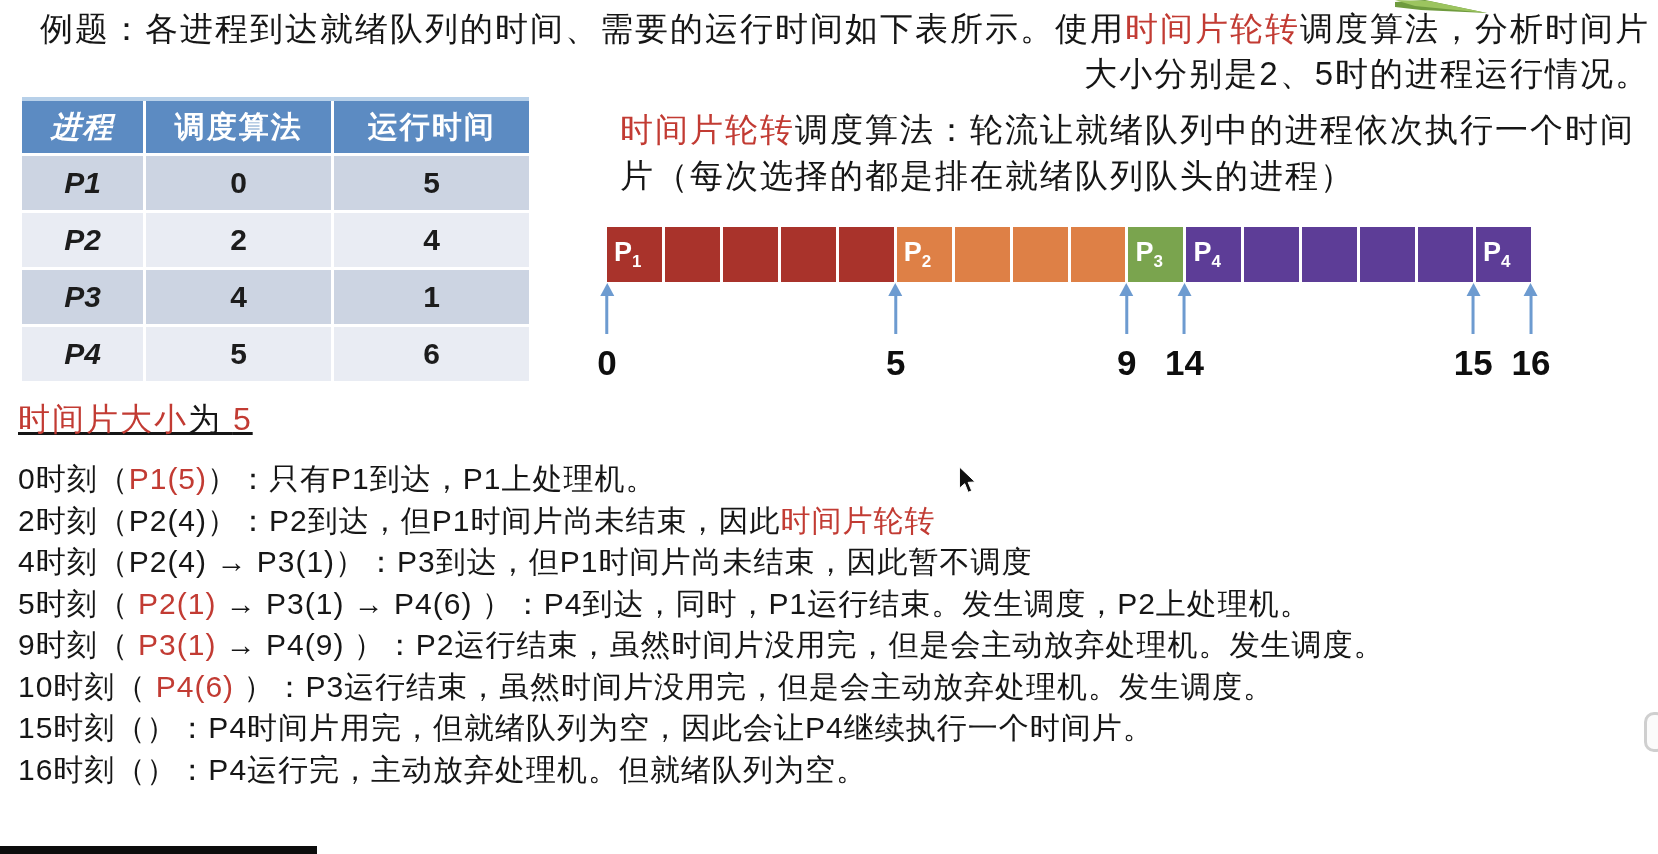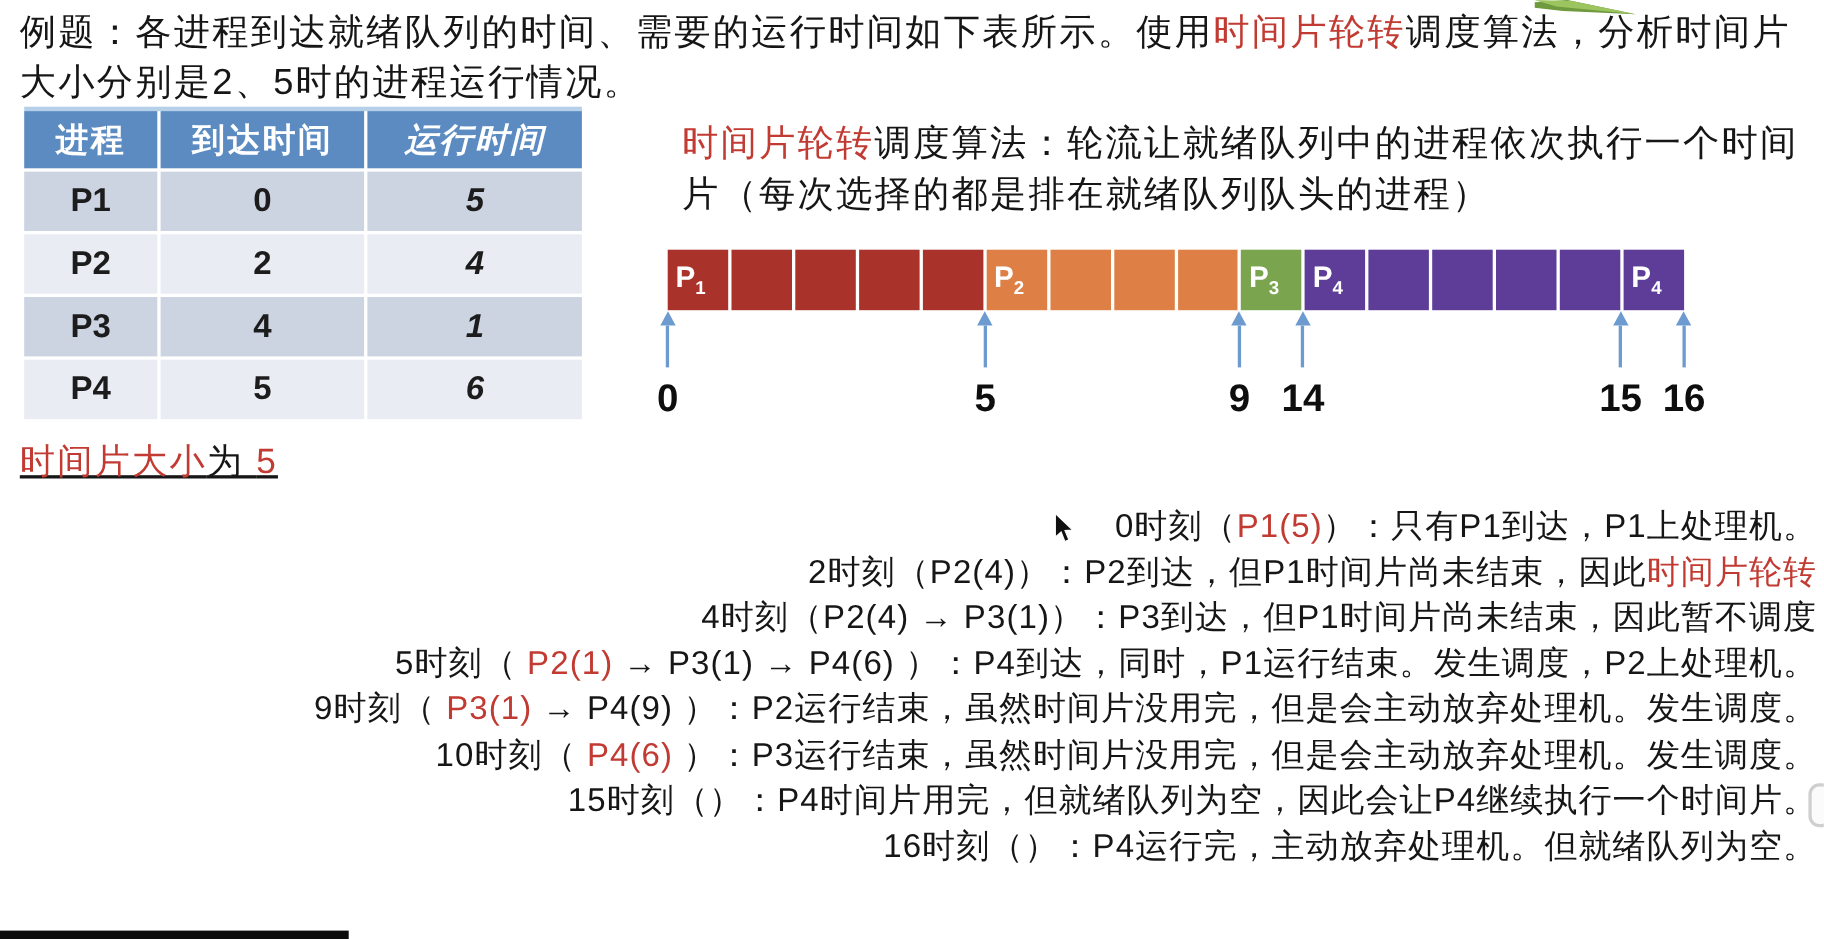--- a/index.html
+++ b/index.html
@@ -15,21 +15,21 @@
   body{
     font-family:"Liberation Sans","DejaVu Sans",sans-serif;
     background:#ffffff;color:var(--ink);
   }
   .slide{position:relative;width:1658px;height:854px;background:#fff;overflow:hidden;}
   .red{color:var(--red);}
 
   
   .title{
     position:absolute;left:18px;top:6px;width:1632px;
-    font-size:33px;line-height:45px;letter-spacing:2px;color:var(--ink);
+    font-size:33px;line-height:45px;letter-spacing:2px;color:var(--ink);text-align:right;
   }
 
   
   .leaf{position:absolute;left:1395px;top:0;width:95px;height:16px;}
 
   
   .ptable{
     position:absolute;left:22px;top:97px;width:507px;
     border-top:4px solid #b7d0e9;
   }
@@ -39,21 +39,21 @@
     display:flex;align-items:center;justify-content:center;
     font-size:30px;font-weight:700;letter-spacing:2px;
   }
   .tr{display:flex;gap:3px;margin-top:3px;}
   .td{
     height:54px;display:flex;align-items:center;justify-content:center;
     font-size:30px;font-weight:600;color:#1c1c1c;
   }
   .dark  .td{background:var(--row-dark);}
   .light .td{background:var(--row-light);}
-  .c0{width:128px;} .c1{width:196px;} .c2{width:206px;font-style:italic;}
+  .c0{width:128px;font-style:italic;} .c1{width:196px;} .c2{width:206px;}
 
   
   .algo{
     position:absolute;left:620px;top:110px;width:1030px;
     font-size:33px;line-height:46px;letter-spacing:2px;font-family:Liberation Mono, monospace;
   }
 
   
   .gantt-bar{
     position:absolute;left:607px;top:227px;width:924px;height:55px;
@@ -77,21 +77,21 @@
     border-left:7px solid transparent;border-right:7px solid transparent;
     border-bottom:13px solid var(--arrow);
   }
   .tick-stem{width:3px;height:38px;background:var(--arrow);}
   .tick-num{margin-top:9px;font-size:35px;font-weight:600;color:#0e0e0e;}
 
   
   .slice{position:absolute;left:18px;top:398px;font-size:32px;letter-spacing:2px;text-decoration:underline;}
 
   
-  .events{position:absolute;left:18px;top:458px;width:1634px;text-align:right;}
+  .events{position:absolute;left:18px;top:458px;width:1634px;}
   .event-line{font-size:30px;line-height:41.5px;letter-spacing:1px;white-space:nowrap;}
 
   
   .cursor{position:absolute;left:958px;top:466px;width:20px;height:29px;}
 
   
   .bottom-bar{position:absolute;left:0;top:846px;width:317px;height:8px;background:#0d0d0d;}
 
   
   .edge-widget{
@@ -109,21 +109,21 @@
   </div>
 
   <svg class="leaf" viewBox="0 0 95 16" preserveAspectRatio="none">
     <polygon points="0,2 30,0 92,13 26,10 0,7" fill="#6f9b3e"></polygon>
     <polygon points="0,0 34,1 92,13 20,6" fill="#9cc45f"></polygon>
   </svg>
 
   <div class="ptable">
     <div class="thead">
         <div class="th c0">进程</div>
-        <div class="th c1">到达时间</div>
+        <div class="th c1">调度算法</div>
         <div class="th c2">运行时间</div>
       </div>
     <div class="tbody">
         <div class="tr dark">
           <div class="td c0">P1</div>
           <div class="td c1">0</div>
           <div class="td c2">5</div>
         </div>
         <div class="tr light">
           <div class="td c0">P2</div>

